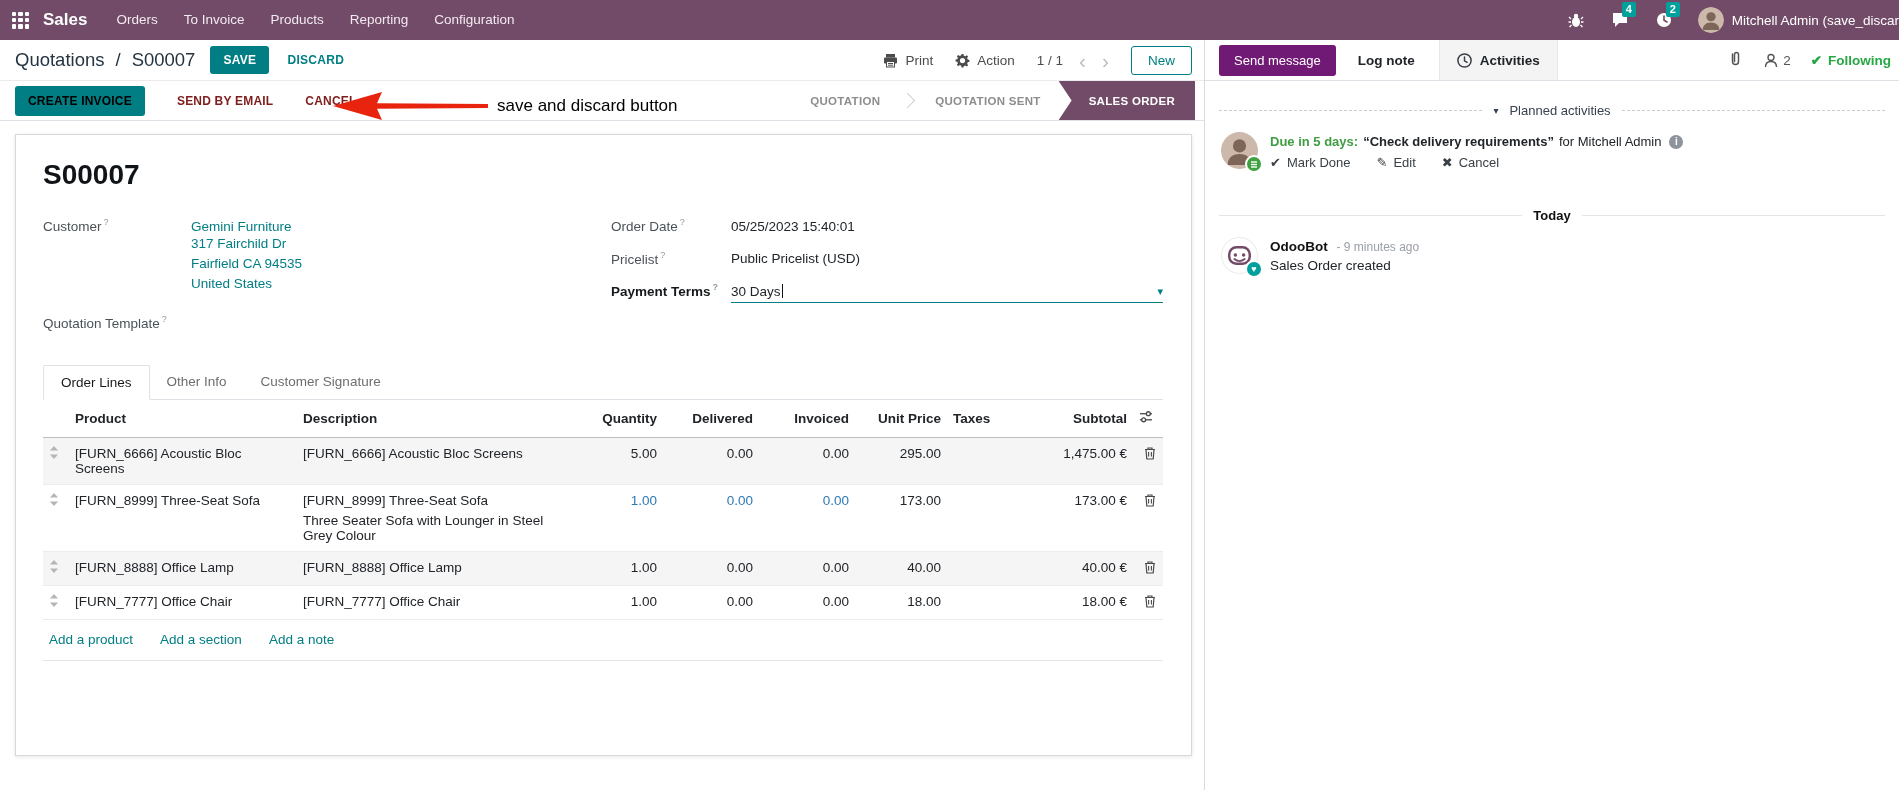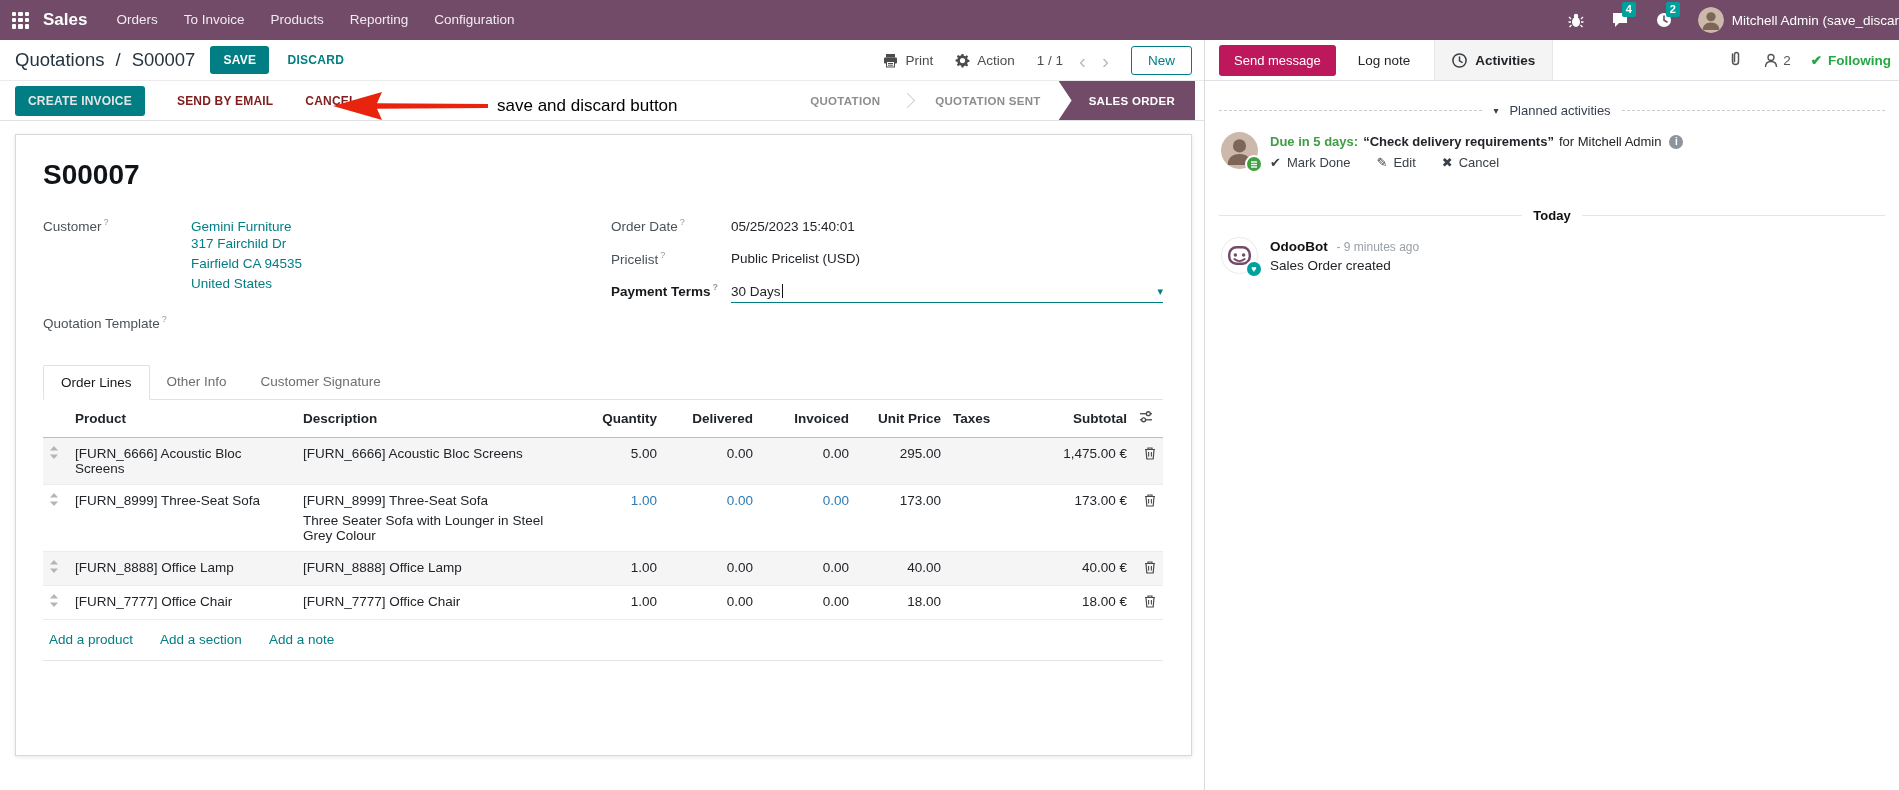--- a/index.html
+++ b/index.html
@@ -47,21 +47,21 @@
 
   
   .annotation { position:absolute; left:330px; top:49px; display:flex; align-items:center;
     z-index:60; pointer-events:none; }
   .annotation-text { margin-left:9px; font-size:17px; color:#000; }
 
   
   .statusbar { height:40px; display:flex; align-items:stretch; padding-left:15px;
     border-bottom:1px solid #dee2e6; background:#fff; }
   .sb-left { display:flex; align-items:center; gap:24px; }
-  .btn-primary-sm { background:#017e84; color:#e5e5e5; border:none; font-size:12px; font-weight:700;
+  .btn-primary-sm { background:#017e84; color:#000000; border:none; font-size:12px; font-weight:700;
     padding:8px 13px; border-radius:3px; cursor:pointer; letter-spacing:.2px; font-family:inherit; }
   .btn-flat-sm { background:none; border:none; color:#7f1d1d; font-size:12px; font-weight:700;
     cursor:pointer; letter-spacing:.2px; font-family:inherit;margin-left:8px; }
   .pipeline { margin-left:auto; display:flex; align-items:stretch; margin-right:9px; }
   .step { display:flex; align-items:center; padding:0 18px; font-size:11.5px; font-weight:600;
     color:#8d8d8d; letter-spacing:.3px; cursor:pointer; }
   .step-sep { width:11px; height:11px; border-top:1px solid #ccd1d6; border-right:1px solid #ccd1d6;
     transform:rotate(45deg); align-self:center; margin:0 4px; }
   .step.active { background:#714B67; color:#fff;
     clip-path:polygon(0 0,100% 0,100% 100%,0 100%,13px 50%); padding:0 20px 0 30px; }
@@ -123,24 +123,24 @@
   .bottom-row { display:flex; justify-content:space-between; padding:16px 4px 0 5px; }
   .terms-ph { color:#aeaeae; font-size:13.5px; cursor:text; }
   .total-box { width:192px; margin-right:4px; border-top:1px solid #c9c9c9;
     padding:8px 2px 0 6px; display:flex; justify-content:space-between; align-items:baseline; }
   .total-label { font-size:13px; color:#5c6368; }
   .total-value { font-size:16.5px; font-weight:700; color:#101418; }
 
   
   .chatter { flex:1; display:flex; flex-direction:column; background:#fff; overflow:hidden; }
   .ch-header { height:41px; border-bottom:1px solid #dee2e6; display:flex; align-items:center; }
-  .btn-send { margin-left:14px; background:#be185d; color:#fff; border:none; border-radius:3px;
+  .btn-send { margin-left:14px; background:#701a75; color:#fff; border:none; border-radius:3px;
     font-size:13px; padding:8px 15px; cursor:pointer; font-family:inherit; }
   .btn-lognote { margin-left:22px; background:none; border:none; font-size:13.5px; color:#212529;
-    cursor:pointer; font-family:inherit; font-weight:400; }
+    cursor:pointer; font-family:inherit; font-weight:700; }
   .activities-cell { margin-left:24px; align-self:stretch; display:flex; align-items:center;
     gap:8px; padding:0 17px; background:#f4f4f4; border-left:1px solid #e7e7e7;
     border-right:1px solid #e7e7e7; font-size:13.5px; font-weight:600; color:#212529;
     cursor:pointer; }
   .ch-right { margin-left:auto; display:flex; align-items:center; gap:20px; padding-right:8px; }
   .follower { display:flex; align-items:center; gap:5px; color:#50565c; font-size:13.5px;
     cursor:pointer; }
   .following { display:flex; align-items:center; gap:6px; color:#28a745; font-size:13.5px;
     font-weight:600; cursor:pointer; }
 

